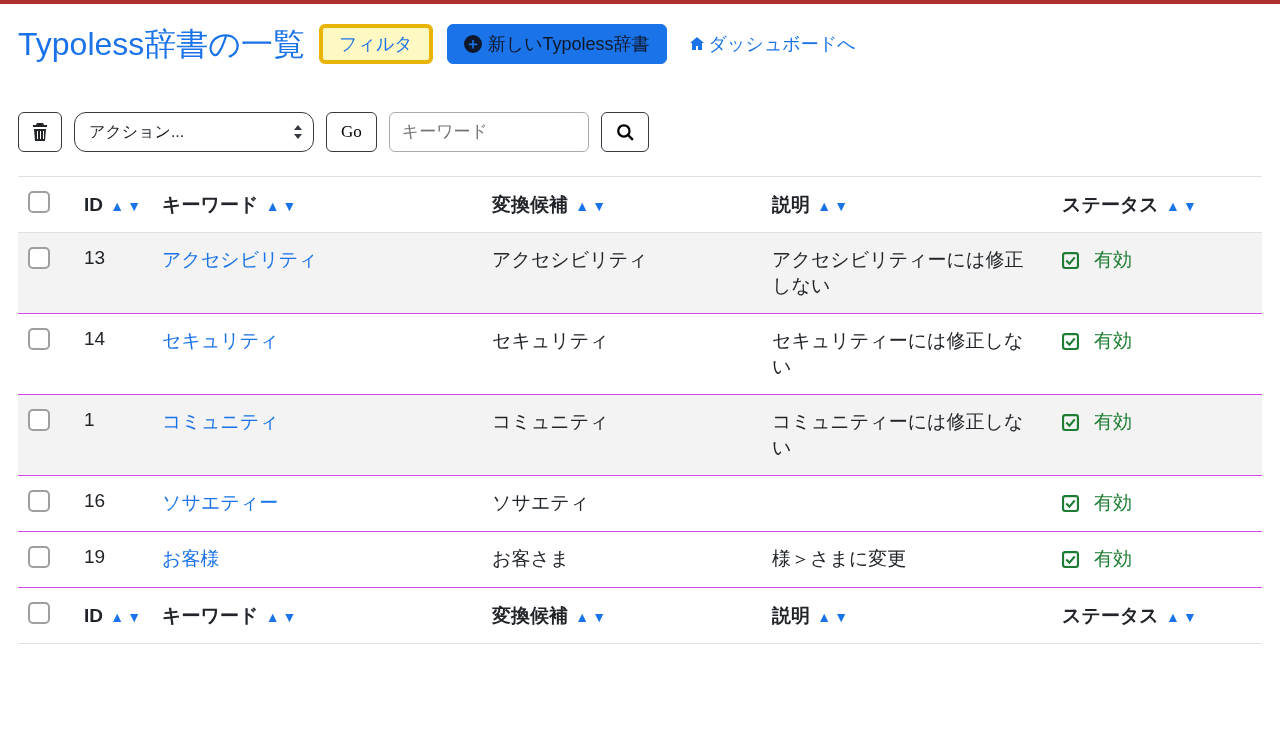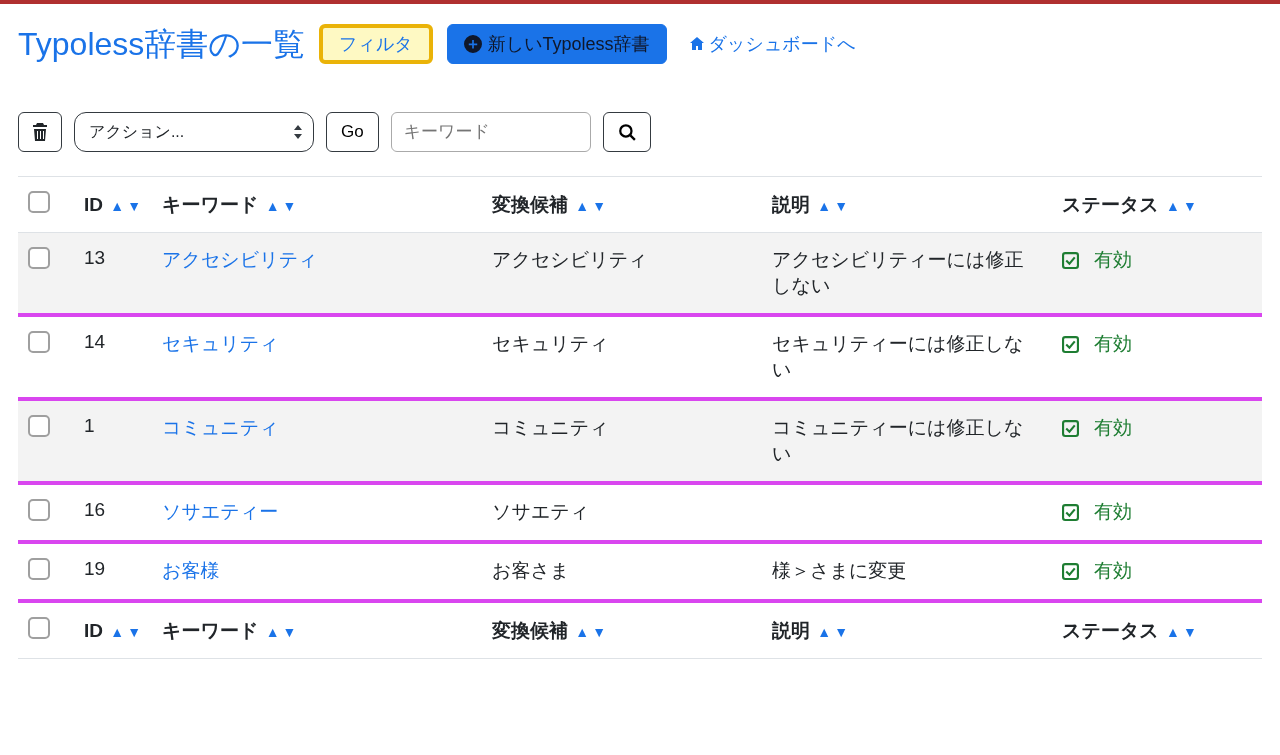--- a/index.html
+++ b/index.html
@@ -108,20 +108,21 @@
     color: #343a40;
   }
   .go-btn {
     background: #fff;
     border: 1px solid #343a40;
     border-radius: 6px;
     height: 40px;
     padding: 0 14px;
     font-size: 17px;
     cursor: pointer;
+    font-family: Liberation Serif, serif;
   }
   .search-input {
     height: 40px;
     border: 1px solid #aaa;
     border-radius: 6px;
     padding: 0 12px;
     font-size: 17px;
     width: 200px;
   }
   .search-btn {
@@ -143,21 +144,21 @@
   thead th, tfoot th {
     text-align: left;
     font-weight: 700;
     font-size: 19px;
     padding: 14px 10px;
     border-bottom: 1px solid #dee2e6;
     white-space: nowrap;
   }
   tbody td {
     padding: 14px 10px;
-    border-bottom: 4px solid #d946ef;
+    border-bottom: 1px solid #d946ef;
     font-size: 19px;
     vertical-align: top;
   }
   tbody tr.stripe {
     background: #f3f3f3;
   }
   .sort-arrows {
     color: #1a73e8;
     font-size: 14px;
     letter-spacing: 1px;

